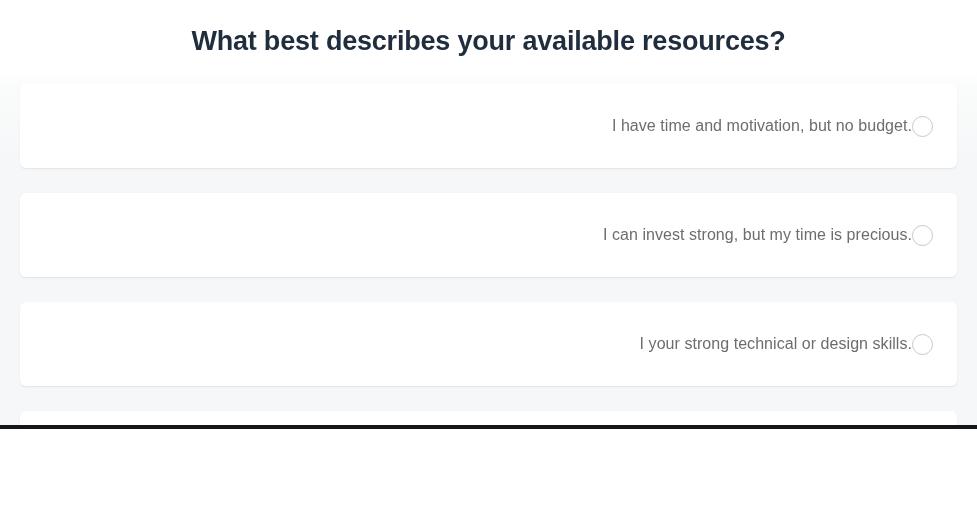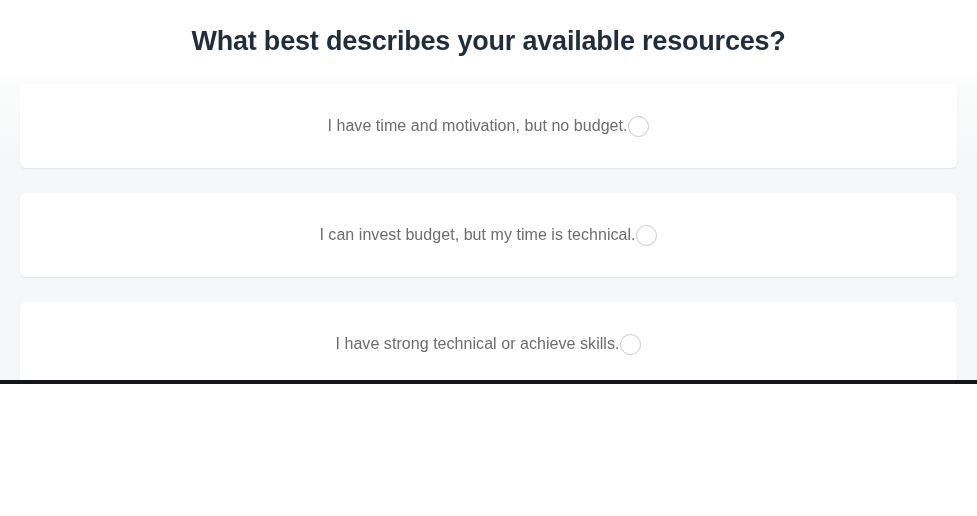--- a/index.html
+++ b/index.html
@@ -11,21 +11,21 @@
     height: 516px;
     background: #ffffff;
     font-family: "Liberation Sans", sans-serif;
     overflow: hidden;
     position: relative;
   }
 
   .page {
     position: relative;
     width: 977px;
-    height: 384px;
+    height: 429px;
     background: linear-gradient(to bottom, #ffffff 0px, #ffffff 70px, #fafbfb 88px, #f6f7f8 160px, #f6f7f8 100%);
     box-sizing: border-box;
     overflow: hidden;
   }
 
   .question-title {
     position: absolute;
     left: 0;
     top: 22px;
     width: 977px;
@@ -50,21 +50,21 @@
     width: 937px;
     height: 84px;
     background: #ffffff;
     border-radius: 6px;
     box-shadow: 0 1px 3px rgba(30, 40, 55, 0.055), 0 1px 1px rgba(30, 40, 55, 0.035);
     margin-bottom: 25px;
     box-sizing: border-box;
     cursor: pointer;
     display: flex;
     align-items: center;
-    justify-content: center;
+    justify-content: flex-end;
   }
 
   .option-label {
     font-size: 16px;
     line-height: 22px;
     color: #6d6d6d;
     padding-left: 23px;
     font-weight: normal;
     letter-spacing: 0.05px;
     user-select: none;
@@ -98,26 +98,26 @@
   <div class="question-title">What best describes your available resources?</div>
 
   <div class="options-list">
 
     <div class="option-card">
       <span class="option-label">I have time and motivation, but no budget.</span>
       <span class="option-radio"></span>
     </div>
 
     <div class="option-card">
-      <span class="option-label">I can invest budget, but my time is technical.</span>
+      <span class="option-label">I can invest strong, but my time is precious.</span>
       <span class="option-radio"></span>
     </div>
 
     <div class="option-card">
-      <span class="option-label">I have strong technical or achieve skills.</span>
+      <span class="option-label">I your strong technical or design skills.</span>
       <span class="option-radio"></span>
     </div>
 
     <div class="option-card">
       <span class="option-radio"></span>
     </div>
 
   </div>
 
   <div class="bottom-bar"></div>

